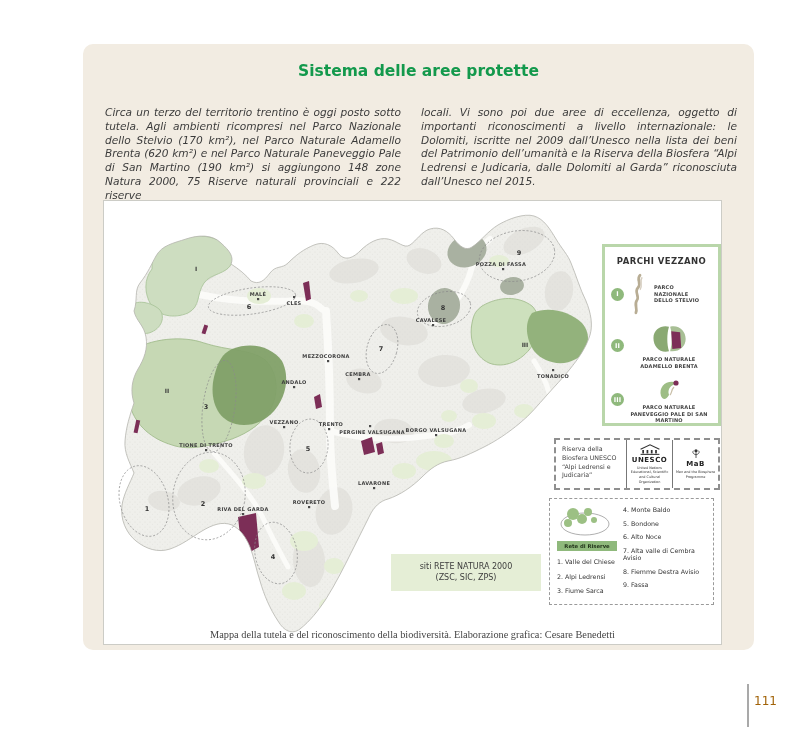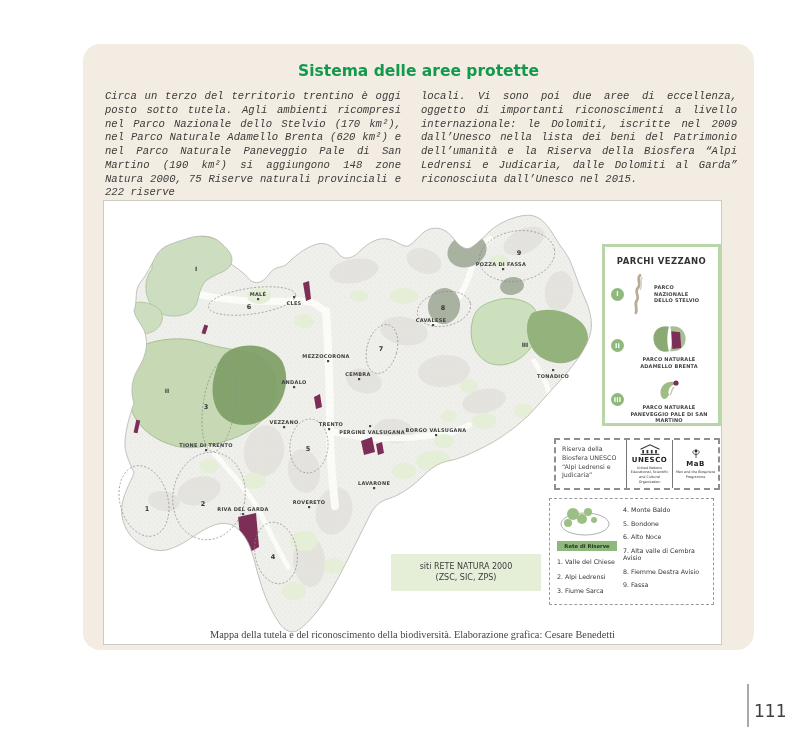--- a/index.html
+++ b/index.html
@@ -1,22 +1,22 @@
 <!DOCTYPE html>
 <html><head>
 <meta charset="utf-8">
 <style>
   html,body{margin:0;padding:0;background:#ffffff;}
   .page{position:relative;width:800px;height:733px;background:#ffffff;overflow:hidden;
         font-family:"DejaVu Sans","Liberation Sans",sans-serif;}
   .panel{position:absolute;left:83px;top:44px;width:671px;height:606px;
-         background:#f2ece2;border-radius:17px;}
+         background:#f2ece2;border-radius:10px;}
   .title{position:absolute;left:0;top:17px;width:100%;text-align:center;
          color:#13994c;font-size:15.5px;font-weight:bold;line-height:1.32;}
-  .cols{position:absolute;left:22px;top:46px;width:632px;display:flex;font-family:Liberation Mono, monospace;}
+  .cols{position:absolute;left:22px;top:62px;width:632px;display:flex;}
   .col{font-style:italic;font-size:10.6px;line-height:1.3;color:#3b3b3b;text-align:justify;}
   .col-left{width:296px;margin-right:20px;}
   .col-right{width:316px;}
   .figure{position:absolute;left:20px;top:156px;width:617px;height:443px;
           background:#ffffff;border:1px solid #ccccc6;}
   .mapsvg{position:absolute;left:0;top:0;}
   .caption{position:absolute;left:0;bottom:4px;width:100%;text-align:center;
            font-size:10.3px;color:#454545;font-family:Liberation Serif, serif;}
   
   .parchi{position:absolute;left:498px;top:43px;width:119px;height:182px;
@@ -46,21 +46,21 @@
   .rete-item{font-size:6.3px;color:#333;margin-top:7px;line-height:1.2;}
   .rete-right{flex:1;padding-top:1px;}
   .rete-right .rete-item{margin-top:0;margin-bottom:6px;}
   
   .swatch{position:absolute;left:287px;width:150px;display:flex;flex-direction:column;
           align-items:center;justify-content:center;font-size:8px;color:#3d3d3d;text-align:center;}
   .swatch-dolomiti{top:313px;height:34px;background:#a9b1a1;margin-top:41px;}
   .swatch-natura{top:353px;height:37px;background:#e5eed6;line-height:1.3;}
   
   .pn-line{position:absolute;left:747px;top:684px;width:1.5px;height:43px;background:#a9a9a9;}
-  .pn{position:absolute;left:754px;top:694px;font-size:17px;color:#404040;margin-top:7px;}
+  .pn{position:absolute;left:754px;top:694px;font-size:12px;color:#a16207;}
 </style>
 </head>
 <body>
 
 <div class="page">
 
   <div class="panel">
 
     <div class="title">
       <div>Sistema delle aree protette</div>

